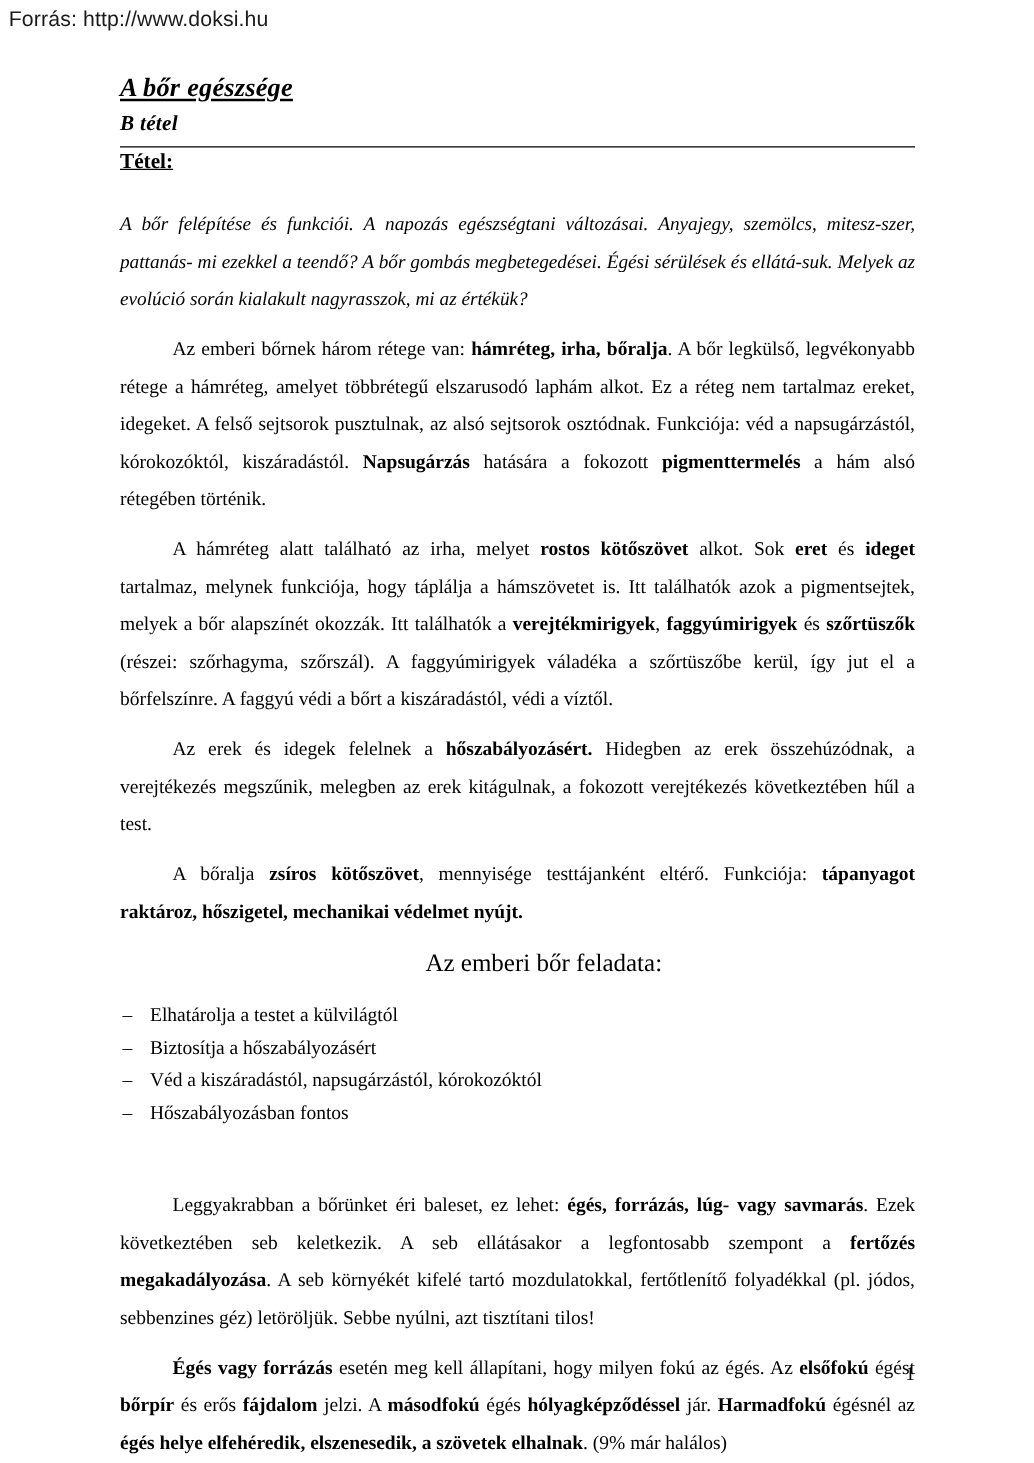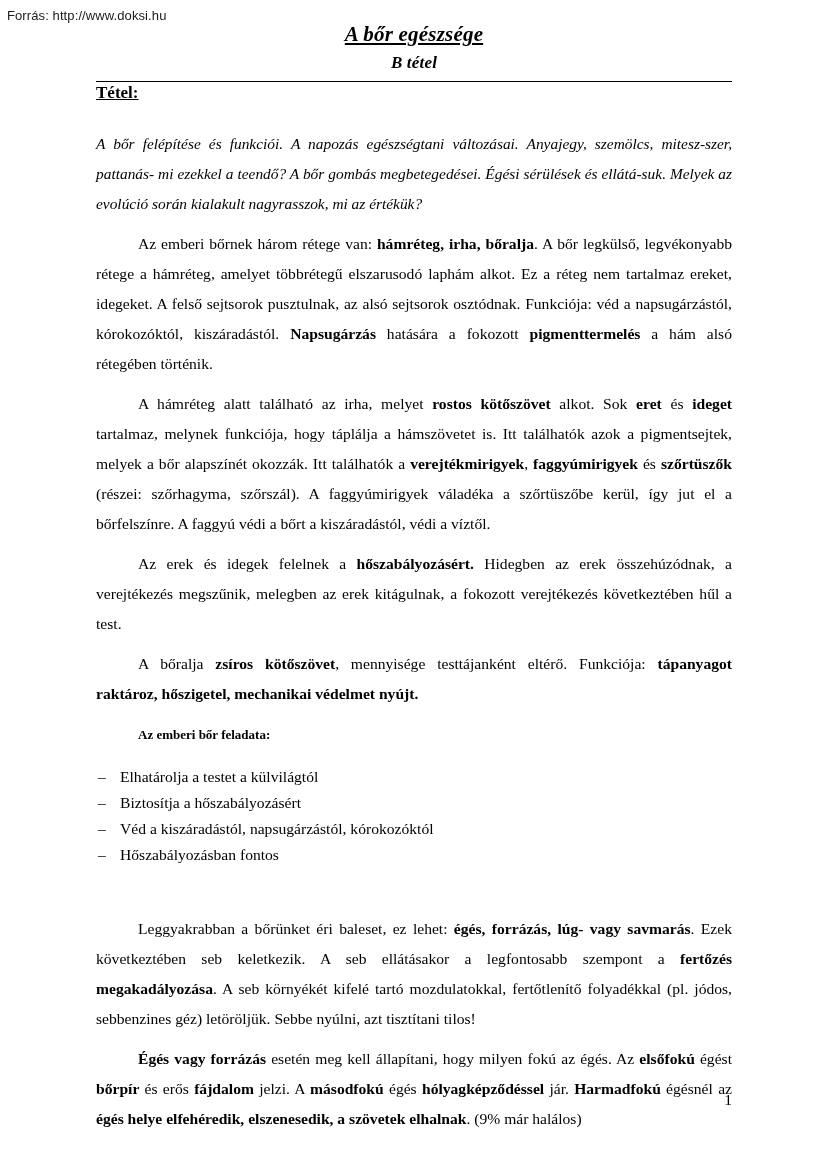--- a/index.html
+++ b/index.html
@@ -21,39 +21,39 @@
     overflow: hidden;
     box-sizing: border-box;
   }
 
   
   .source-header {
     position: absolute;
     top: 9px;
     left: 7px;
     font-family: "Liberation Sans", "DejaVu Sans", sans-serif;
-    font-size: 13px;
+    font-size: 17px;
     line-height: 14px;
     color: #1a1a1a;
     letter-spacing: 0.1px;
     white-space: nowrap;
   }
 
   
   .doc {
     position: absolute;
     left: 96px;
     top: 0;
     width: 636px;
   }
 
   
   .title-block {
-    padding-top: 20px;
-    text-align: center;
+    padding-top: 56px;
+    text-align: left;
   }
   .doc-title {
     font-size: 21px;
     font-weight: bold;
     font-style: italic;
     text-decoration: underline;
     line-height: 28px;
     letter-spacing: 0.2px;
   }
   .doc-subtitle {
@@ -73,25 +73,26 @@
 
   
   .section-heading {
     font-size: 17px;
     font-weight: bold;
     text-decoration: underline;
     line-height: 22px;
   }
 
   .sub-heading {
-    font-size: 13px;
-    font-weight: bold;
+    font-size: 20px;
+    font-weight: normal;
     line-height: 30px;
     margin-top: 11px;
     text-indent: 42px;
+    text-align: center;
   }
 
   
   p.intro {
     font-size: 15.4px;
     font-style: italic;
     line-height: 30px;
     text-align: justify;
     margin: 25px 0 0 0;
     hyphens: manual;

